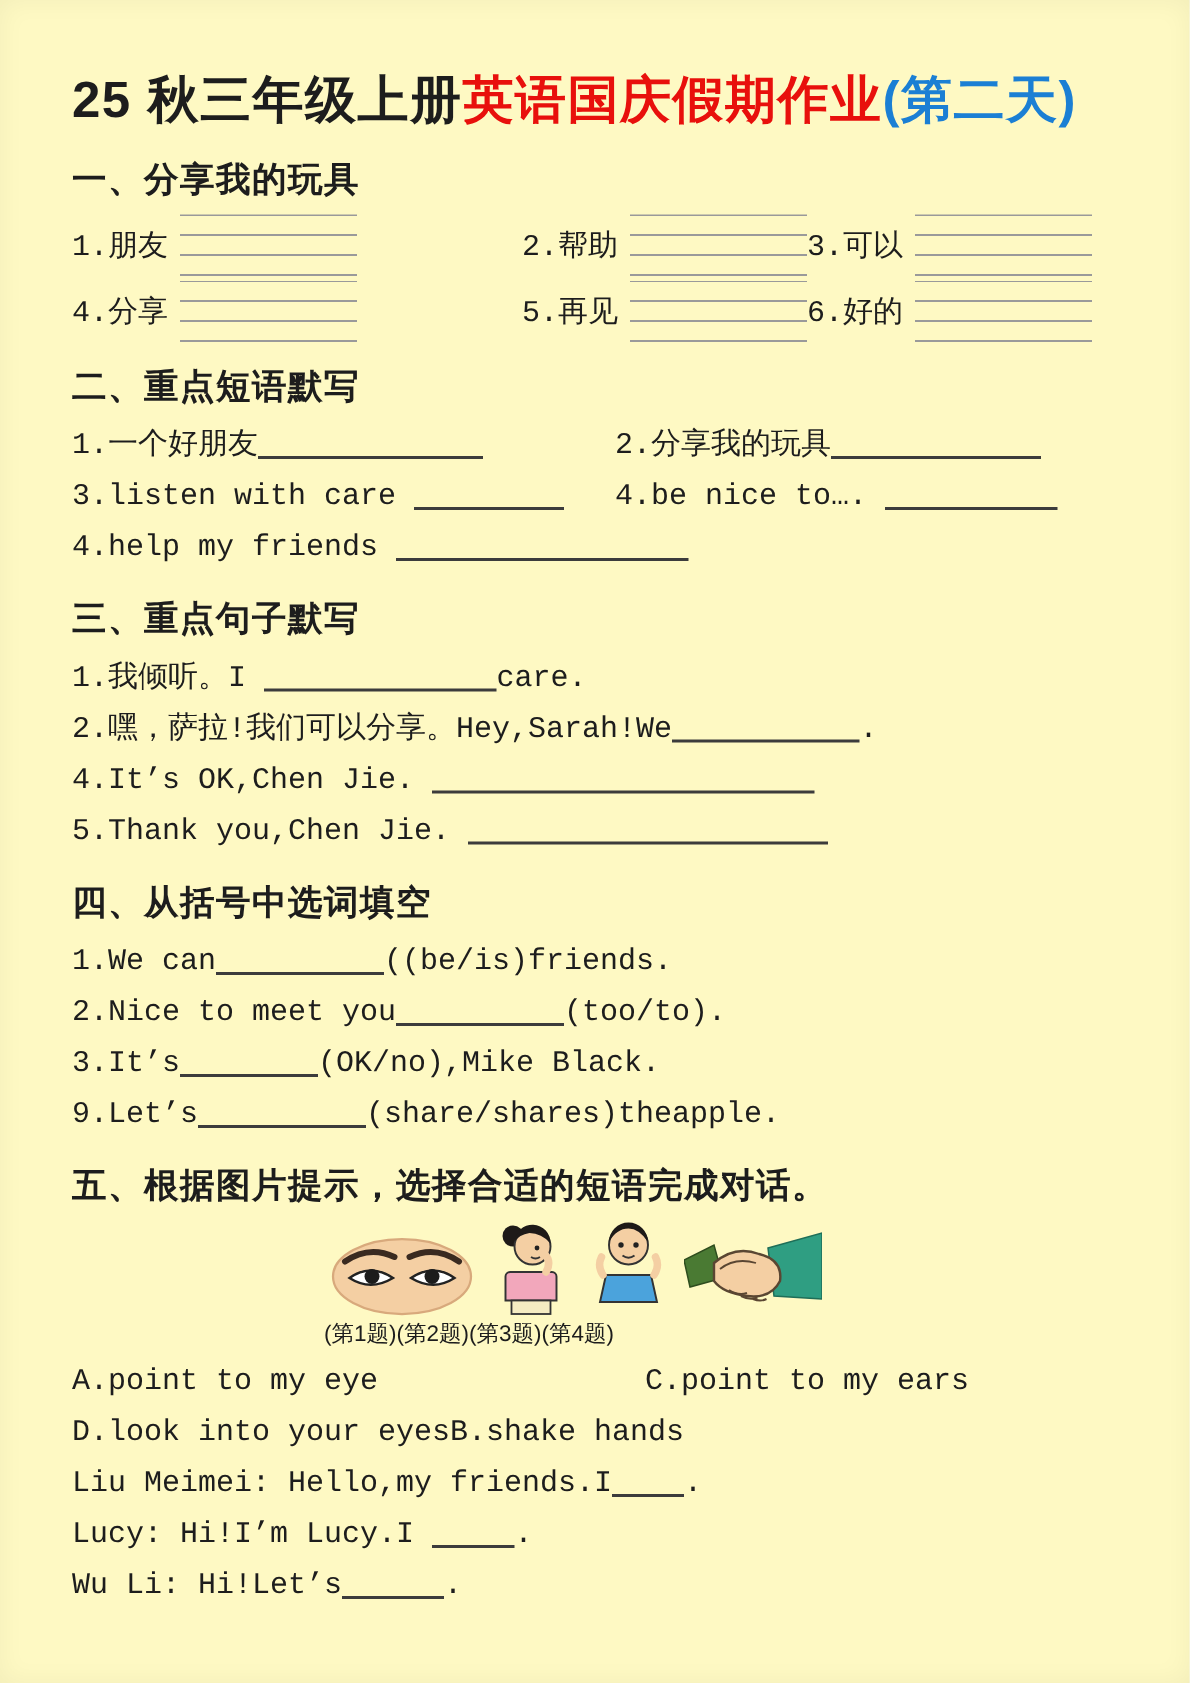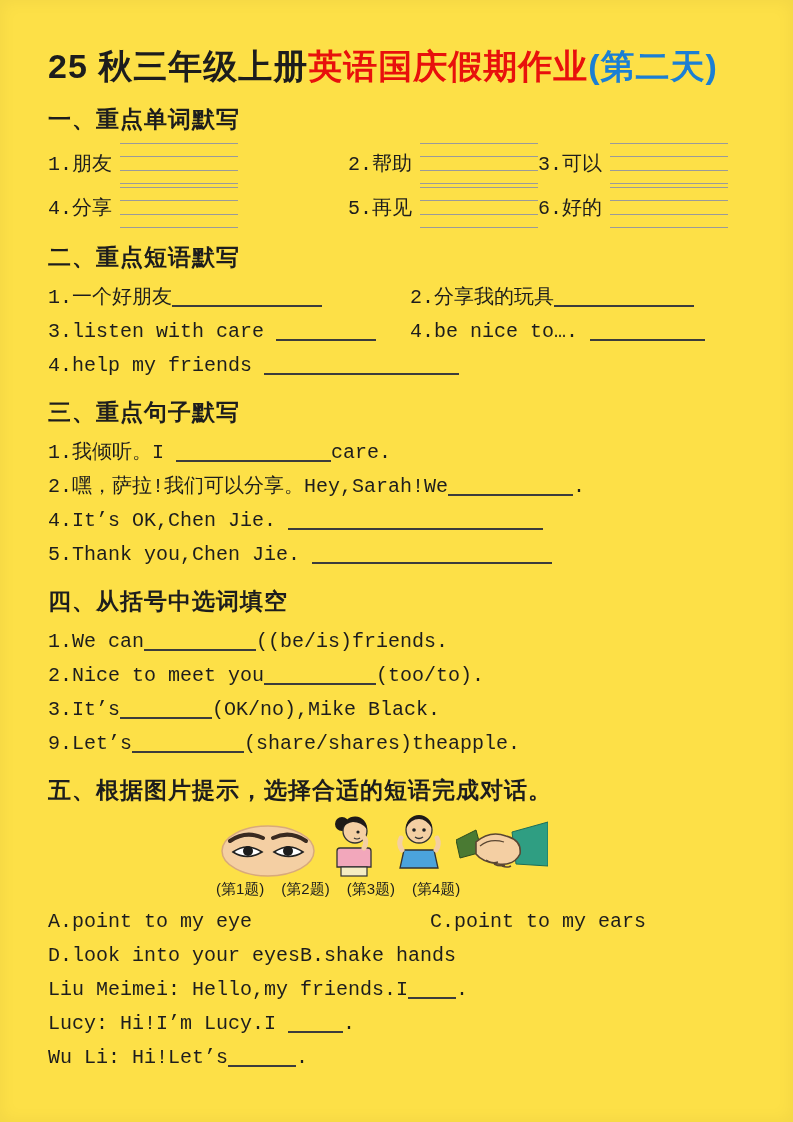--- a/index.html
+++ b/index.html
@@ -1,19 +1,19 @@
 <!DOCTYPE html>
 <html><head>
 <meta charset="utf-8">
 <style>
   html,body{margin:0;padding:0;background:#ffffff;}
   body{width:793px;height:1122px;overflow:hidden;color:#1d1d1d;
        font-family:"Liberation Sans",sans-serif;}
   .sheet{position:relative;width:793px;height:1122px;box-sizing:border-box;
-         padding:44px 48px 0 48px;background:#fde047;
+         padding:44px 48px 0 48px;background:#fef9c3;
          box-shadow:inset 0 0 18px rgba(0,0,0,0.05);}
   
   .title{margin:0 0 14px 0;font-size:34px;font-weight:700;white-space:nowrap;
          letter-spacing:1px;}
   .t-red{color:#e8100c;}
   .t-blue{color:#1b7fd4;}
   
   .sec{font-size:23px;font-weight:700;margin:14px 0 8px 0;letter-spacing:1px;}
   
   .line{font-size:20px;line-height:34px;margin:0;white-space:nowrap;
@@ -26,33 +26,33 @@
   .s1cell .lbl{font-size:20px;white-space:nowrap;
         font-family:"Liberation Mono","DejaVu Sans Mono",monospace;}
   .c1{width:246px;align-items:center;}.c2{width:244px;justify-content:flex-end;}.c3{flex:1;}
   .wgrid{flex:1;max-width:118px;height:41px;margin-left:8px;
          background:repeating-linear-gradient(to bottom,#9a9a9a 0 1px,transparent 1px 13.3px);}
   
   .cols{display:flex;align-items:center;}
   .colL{width:362px;}
   
   .picrow{display:flex;align-items:flex-end;margin:6px 0 2px 172px;gap:8px;}
-  .caps{display:flex;margin:2px 0 6px 168px;gap:17px;align-items:center;}
+  .caps{display:flex;margin:2px 0 6px 168px;gap:0;align-items:center;}
   .cap{font-size:15px;letter-spacing:0px;}
   .optrow{display:flex;}
   .optL{width:382px;}
 </style>
 </head>
 <body>
 
 <div class="sheet">
 
   <h1 class="title"><span>25 秋三年级上册</span><span class="t-red">英语国庆假期作业</span><span class="t-blue">(第二天)</span></h1>
 
-  <h2 class="sec">一、重点单词默写</h2>
+  <h2 class="sec">一、分享我的玩具</h2>
   <div class="s1row">
     <div class="s1cell c1">
         <span class="lbl">1.朋友</span>
         <div class="wgrid"></div>
       </div>
     <div class="s1cell c2">
         <span class="lbl">2.帮助</span>
         <div class="wgrid"></div>
       </div>
     <div class="s1cell c3">

